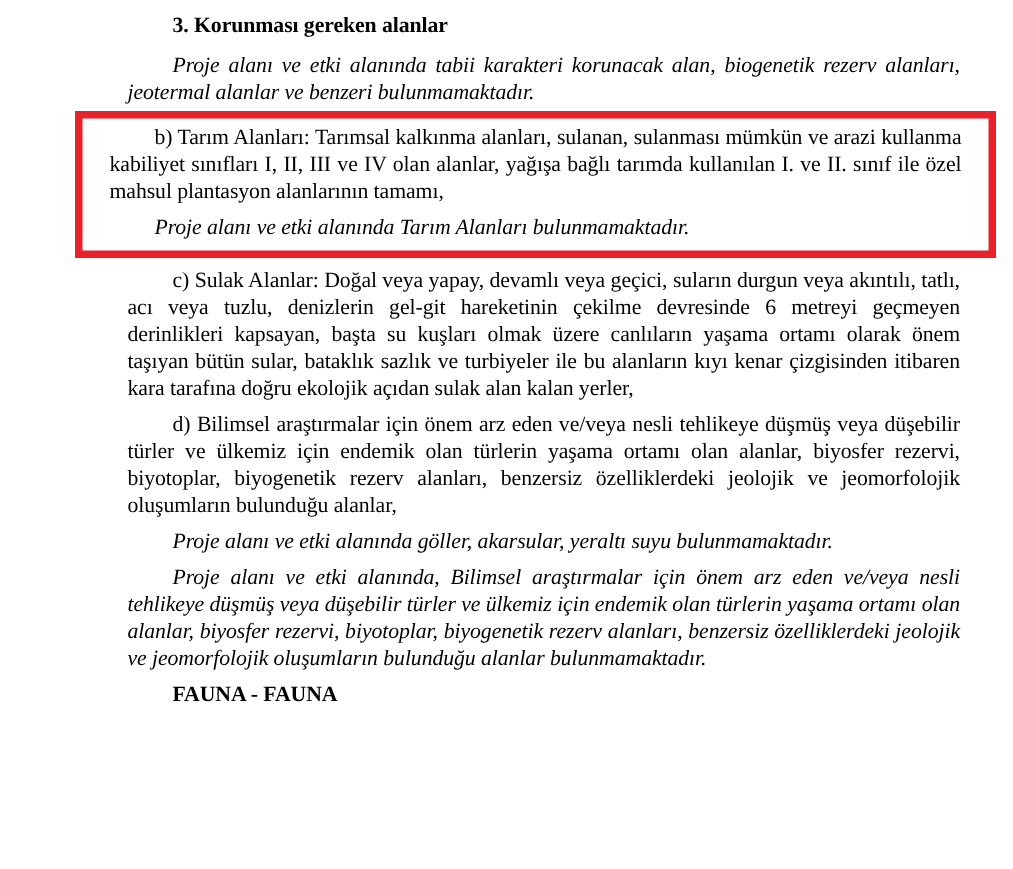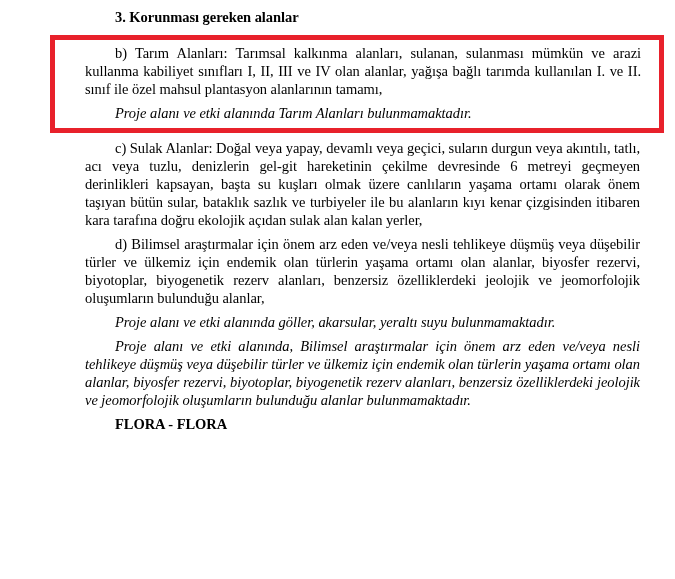--- a/index.html
+++ b/index.html
@@ -29,49 +29,50 @@
     text-indent: 30px;
     text-align: left;
   }
   .note {
     font-style: italic;
   }
   .note-tight { margin-bottom: 0; }
   .highlight-box {
     border: 5px solid var(--highlight-color);
     margin: 3px -24px 6px -35px;
-    padding: 4px 18px 2px 30px;
+    padding: 4px 18px 2px 18px;
   }
   .highlight-box .para:last-child { margin-bottom: 4px; }
   .footer-heading {
     font-weight: bold;
     margin: 0;
     text-indent: 30px;
     text-align: left;
   }
 </style>
 </head>
 <body>
 
 <div class="page">
 
   <p class="heading">3. Korunması gereken alanlar</p>
 
 
+  <p class="para note note-tight">Proje alanı ve etki alanında tabii karakteri korunacak alan, biogenetik rezerv alanları, jeotermal alanlar ve benzeri bulunmamaktadır.</p>
 
   <div class="highlight-box">
     <p class="para">b) Tarım Alanları: Tarımsal kalkınma alanları, sulanan, sulanması mümkün ve arazi kullanma kabiliyet sınıfları I, II, III ve IV olan alanlar, yağışa bağlı tarımda kullanılan I. ve II. sınıf ile özel mahsul plantasyon alanlarının tamamı,</p>
     <p class="para note">Proje alanı ve etki alanında Tarım Alanları bulunmamaktadır.</p>
   </div>
 
   <p class="para">c) Sulak Alanlar: Doğal veya yapay, devamlı veya geçici, suların durgun veya akıntılı, tatlı, acı veya tuzlu, denizlerin gel-git hareketinin çekilme devresinde 6 metreyi geçmeyen derinlikleri kapsayan, başta su kuşları olmak üzere canlıların yaşama ortamı olarak önem taşıyan bütün sular, bataklık sazlık ve turbiyeler ile bu alanların kıyı kenar çizgisinden itibaren kara tarafına doğru ekolojik açıdan sulak alan kalan yerler,</p>
 
 
 
   <p class="para">d) Bilimsel araştırmalar için önem arz eden ve/veya nesli tehlikeye düşmüş veya düşebilir türler ve ülkemiz için endemik olan türlerin yaşama ortamı olan alanlar, biyosfer rezervi, biyotoplar, biyogenetik rezerv alanları, benzersiz özelliklerdeki jeolojik ve jeomorfolojik oluşumların bulunduğu alanlar,</p>
 
   <p class="para note">Proje alanı ve etki alanında göller, akarsular, yeraltı suyu bulunmamaktadır.</p>
 
   <p class="para note">Proje alanı ve etki alanında, Bilimsel araştırmalar için önem arz eden ve/veya nesli tehlikeye düşmüş veya düşebilir türler ve ülkemiz için endemik olan türlerin yaşama ortamı olan alanlar, biyosfer rezervi, biyotoplar, biyogenetik rezerv alanları, benzersiz özelliklerdeki jeolojik ve jeomorfolojik oluşumların bulunduğu alanlar bulunmamaktadır.</p>
 
-  <p class="footer-heading">FLORA - FLORA</p>
+  <p class="footer-heading">FAUNA - FAUNA</p>
 
 </div>
 
 </body></html>

